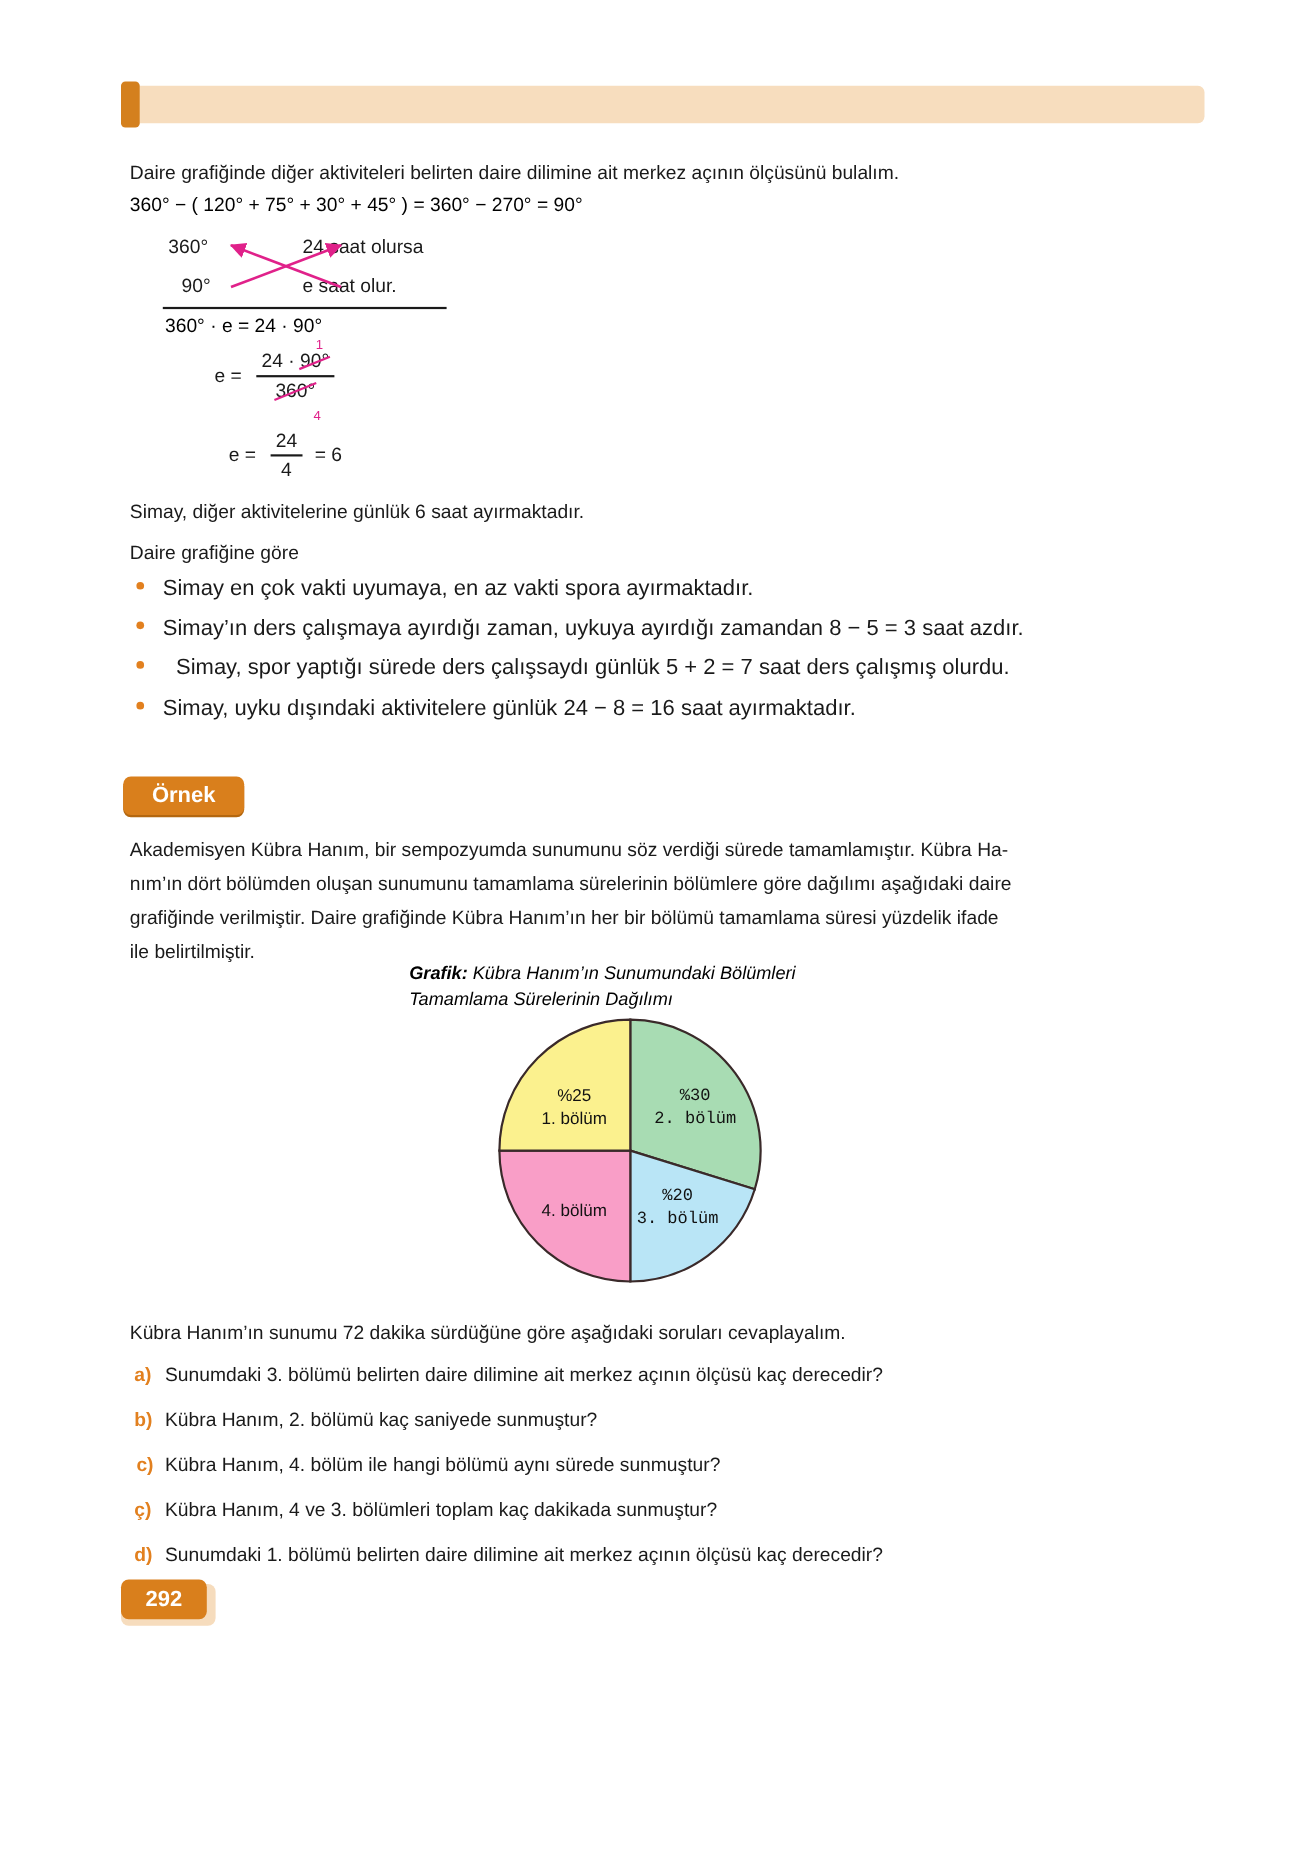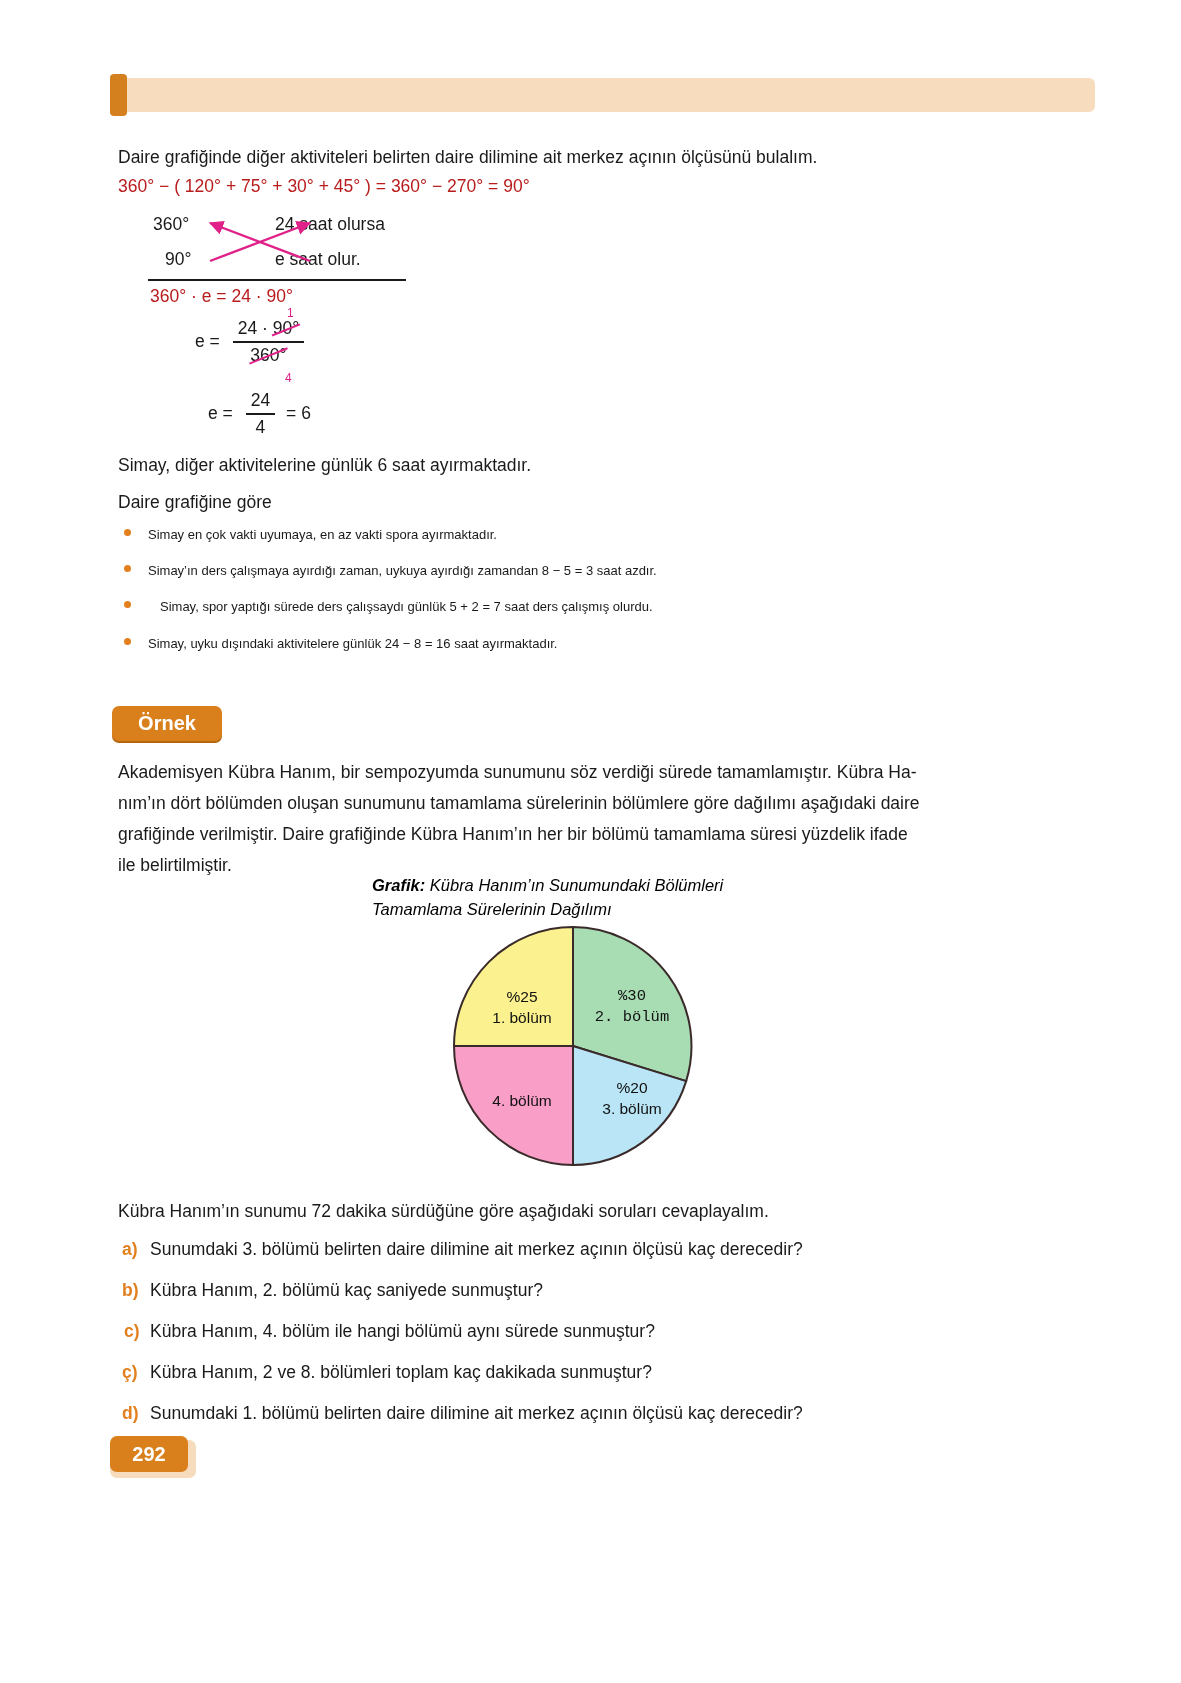--- a/index.html
+++ b/index.html
@@ -41,21 +41,21 @@
     position: absolute;
     font-size: 17.5px;
     line-height: 31px;
     color: #1a1a1a;
   }
 
   
   .math-line {
     position: absolute;
     font-size: 17.5px;
-    color: #b91c1c;
+    color: #000000;
     white-space: nowrap;
   }
 
   .xmul {
     position: absolute;
     left: 150px;
     top: 212px;
     width: 260px;
     height: 76px;
   }
@@ -112,21 +112,21 @@
   .cancel-note {
     position: absolute;
     color: #e0218a;
     font-size: 12px;
     white-space: nowrap;
   }
 
   
   .bullet-row {
     position: absolute;
-    font-size: 13px;
+    font-size: 20px;
     line-height: 28px;
     white-space: nowrap;
   }
   .bullet-dot {
     position: absolute;
     width: 7px;
     height: 7px;
     border-radius: 50%;
     background: #e2801f;
   }
@@ -315,21 +315,21 @@
   <div class="pie-label" style="left:16px; top:61px; width:108px;">
     <span>%25</span><br>
     <span>1. bölüm</span>
   </div>
 
   <div class="pie-label" style="left:126px; top:61px; width:108px;font-family:Liberation Mono, monospace;">
     <span>%30</span><br>
     <span>2. bölüm</span>
   </div>
 
-  <div class="pie-label" style="left:128px; top:152px; width:104px;">
+  <div class="pie-label" style="left:112px; top:152px; width:104px;font-family:Liberation Mono, monospace;">
     <span>%20</span><br>
     <span>3. bölüm</span>
   </div>
 
   <div class="pie-label" style="left:20px; top:165px; width:100px;">
     <span>4. bölüm</span>
   </div>
 </div>
 
 <div class="para" style="left:118px; top:1196px;">Kübra Hanım’ın sunumu 72 dakika sürdüğüne göre aşağıdaki soruları cevaplayalım.</div>
@@ -337,19 +337,19 @@
 <span class="q-letter" style="left:122px; top:1239px;">a)</span>
 <div class="q-row" style="left:150px; top:1239px;">Sunumdaki 3. bölümü belirten daire dilimine ait merkez açının ölçüsü kaç derecedir?</div>
 
 <span class="q-letter" style="left:122px; top:1280px;">b)</span>
 <div class="q-row" style="left:150px; top:1280px;">Kübra Hanım, 2. bölümü kaç saniyede sunmuştur?</div>
 
 <span class="q-letter" style="left:124px; top:1321px;">c)</span>
 <div class="q-row" style="left:150px; top:1321px;">Kübra Hanım, 4. bölüm ile hangi bölümü aynı sürede sunmuştur?</div>
 
 <span class="q-letter" style="left:122px; top:1362px;">ç)</span>
-<div class="q-row" style="left:150px; top:1362px;">Kübra Hanım, 2 ve 8. bölümleri toplam kaç dakikada sunmuştur?</div>
+<div class="q-row" style="left:150px; top:1362px;">Kübra Hanım, 4 ve 3. bölümleri toplam kaç dakikada sunmuştur?</div>
 
 <span class="q-letter" style="left:122px; top:1403px;">d)</span>
 <div class="q-row" style="left:150px; top:1403px;">Sunumdaki 1. bölümü belirten daire dilimine ait merkez açının ölçüsü kaç derecedir?</div>
 
 <div class="page-badge-bg"></div>
 <div class="page-badge">292</div>
 
 </body></html>

